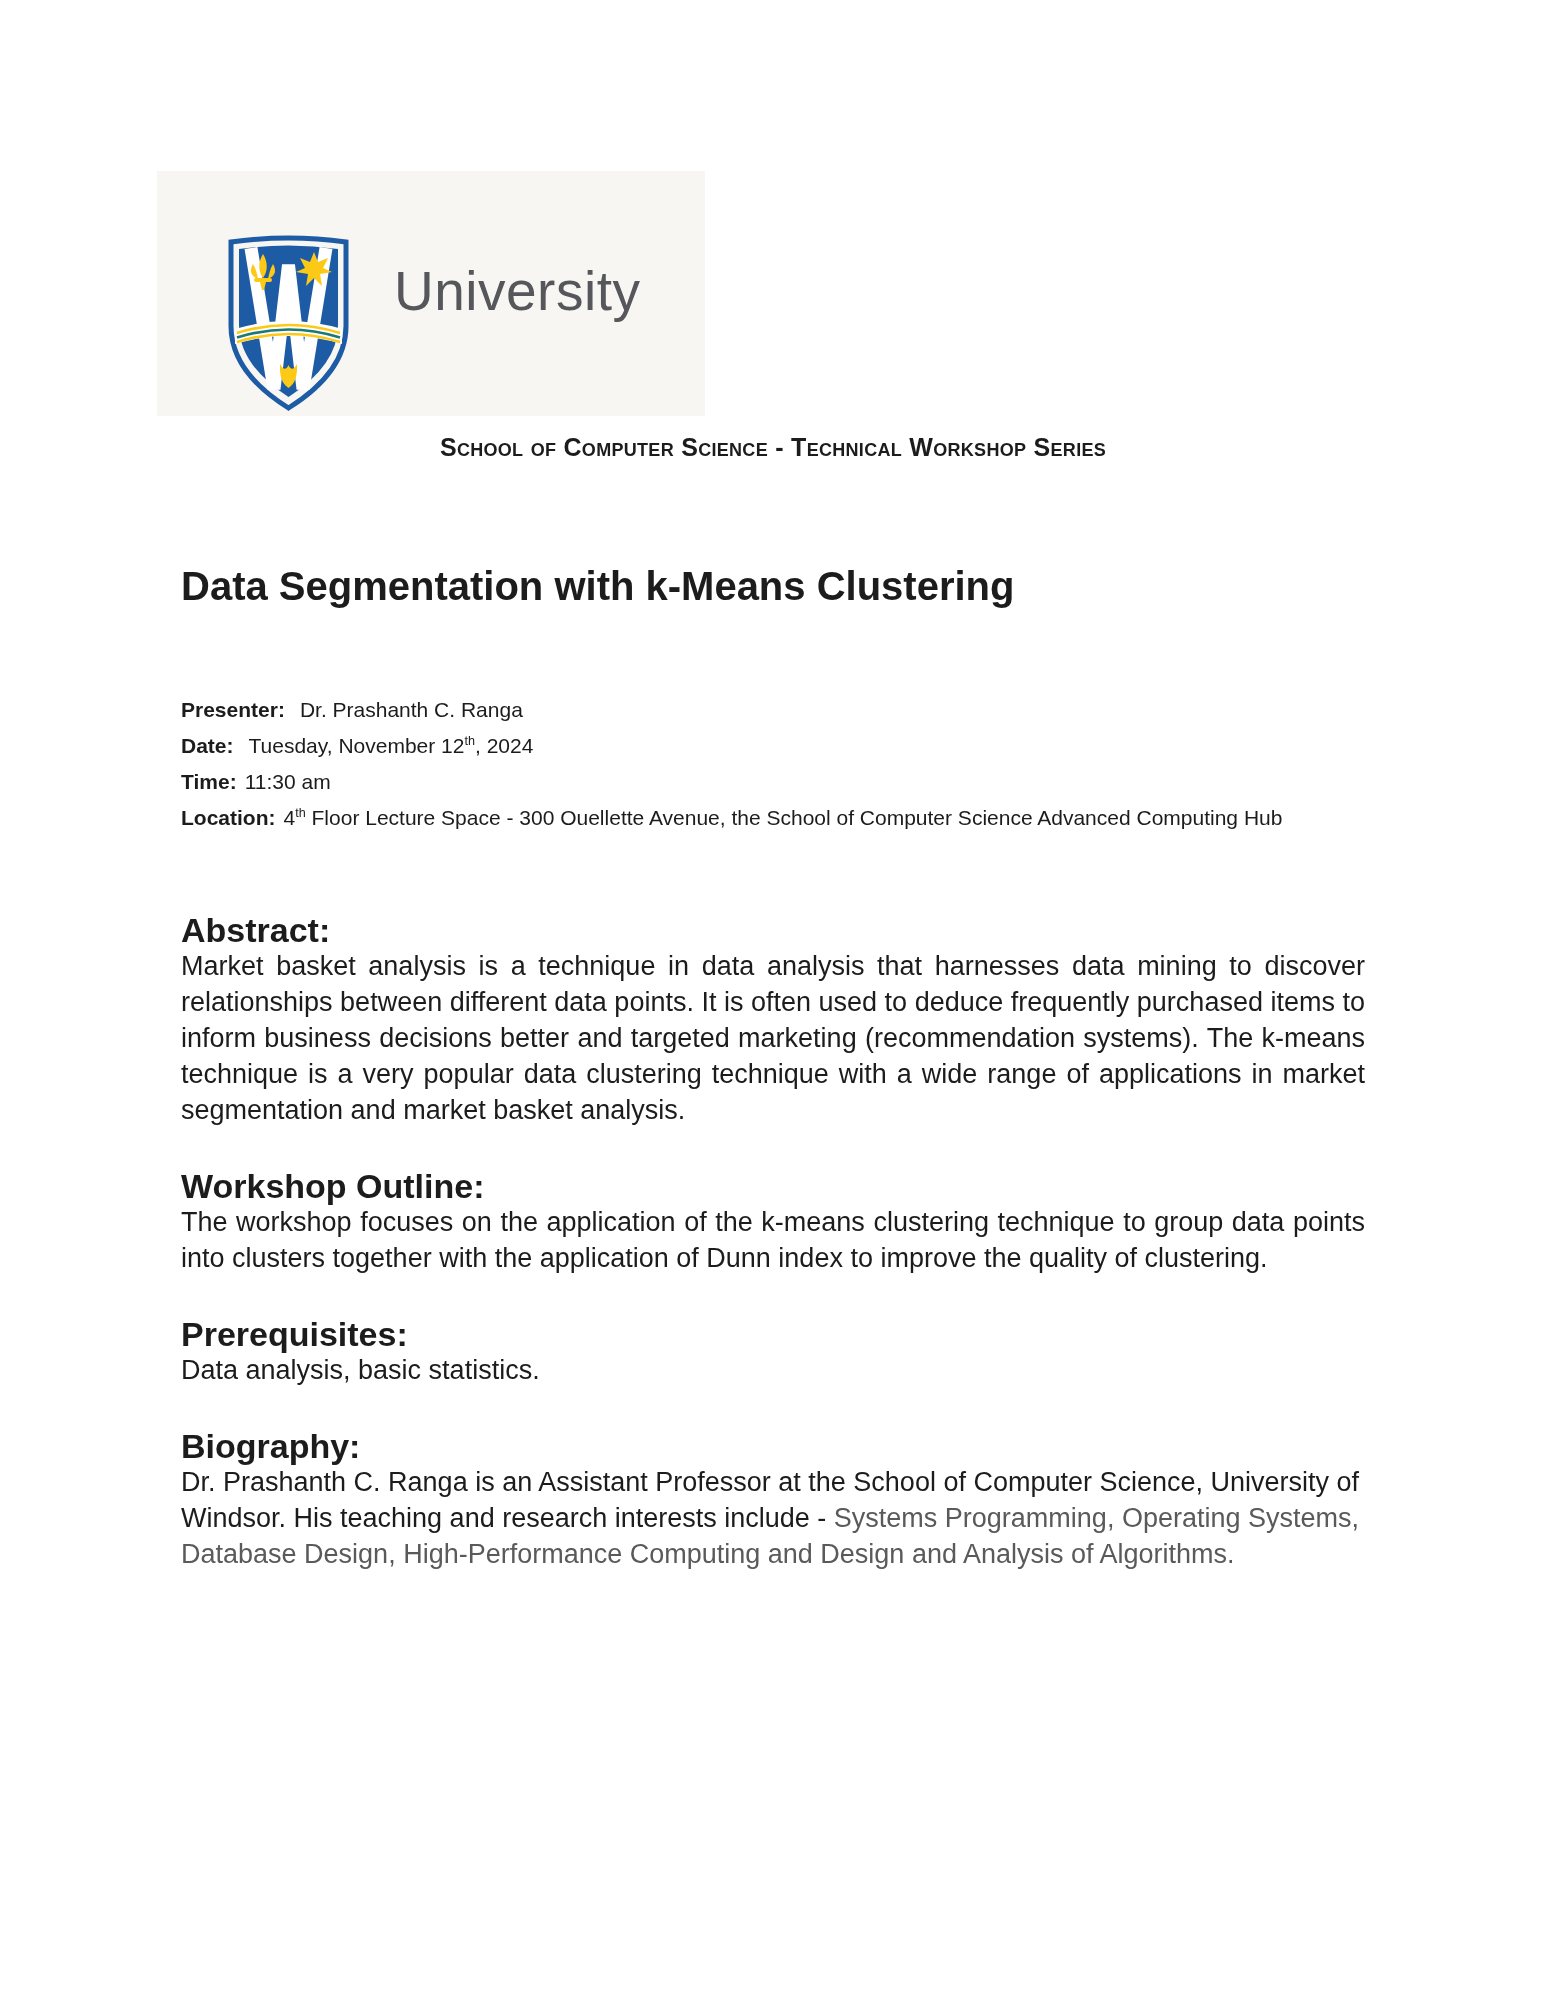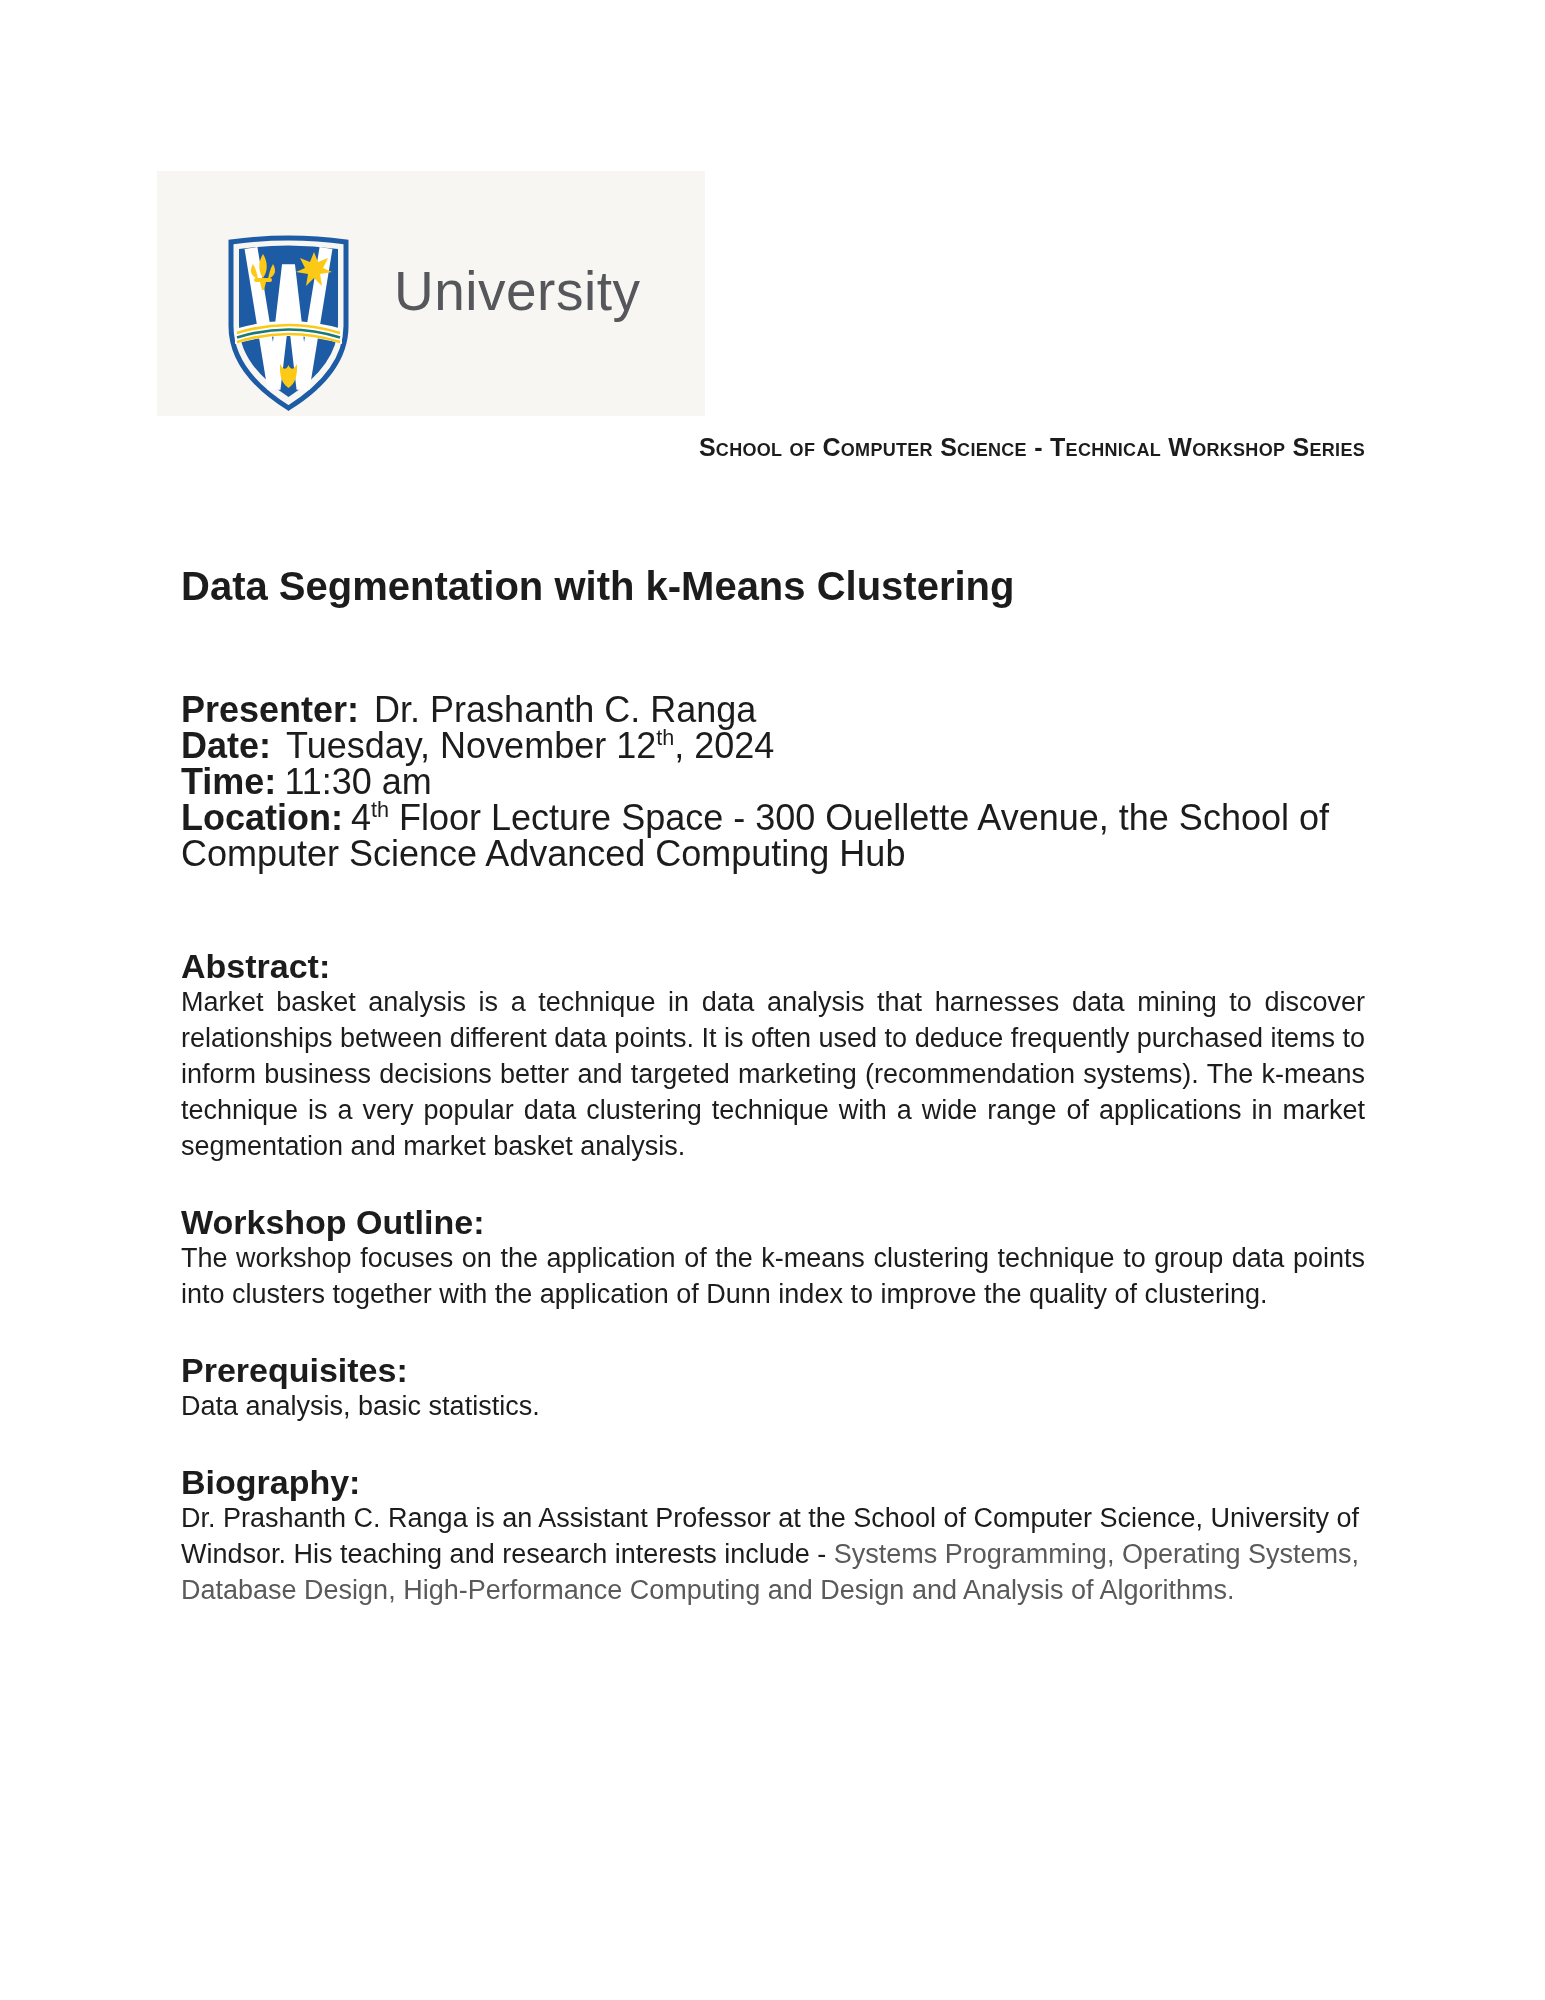--- a/index.html
+++ b/index.html
@@ -28,32 +28,32 @@
   .ay{fill:none;stroke:var(--shieldyellow);stroke-width:2.6;}
   .at{fill:none;stroke:var(--shieldteal);stroke-width:2.6;}
   .ww{fill:none;stroke:#ffffff;stroke-width:13;stroke-miterlimit:7;}
   .wordmark{position:absolute;left:237px;top:90px;color:var(--wordmark);}
   .wm1{font-size:55px;line-height:60px;letter-spacing:0.5px;}
   .wm2{font-size:55px;line-height:62px;letter-spacing:0.5px;}
   .wm-of{font-size:38px;}
   
   .series{
     margin-top:14px;
-    text-align:right;
+    text-align:center;
     font-weight:bold;
     font-variant:small-caps;
     font-size:25px;line-height:34px;
     letter-spacing:0.3px;
   }
   .title{
     margin:98px 0 0 0;
     font-size:40px;line-height:48px;
     font-weight:bold;
   }
-  .details{margin-top:82px;font-size:36px;line-height:36px;}
+  .details{margin-top:82px;font-size:21px;line-height:36px;}
   .lbl{font-weight:bold;margin-right:8px;}
   .lbl2{font-weight:bold;margin-right:15px;}
   sup{font-size:0.6em;vertical-align:super;line-height:0;}
   .sec-head{margin-top:76px;font-size:34px;line-height:36px;font-weight:bold;}
   .sec-head.tight{margin-top:40px;}
   .body-par{margin:0;font-size:27px;line-height:36px;}
   .just{text-align:justify;}
   .gray{color:var(--secondary);}
 </style>
 </head>

